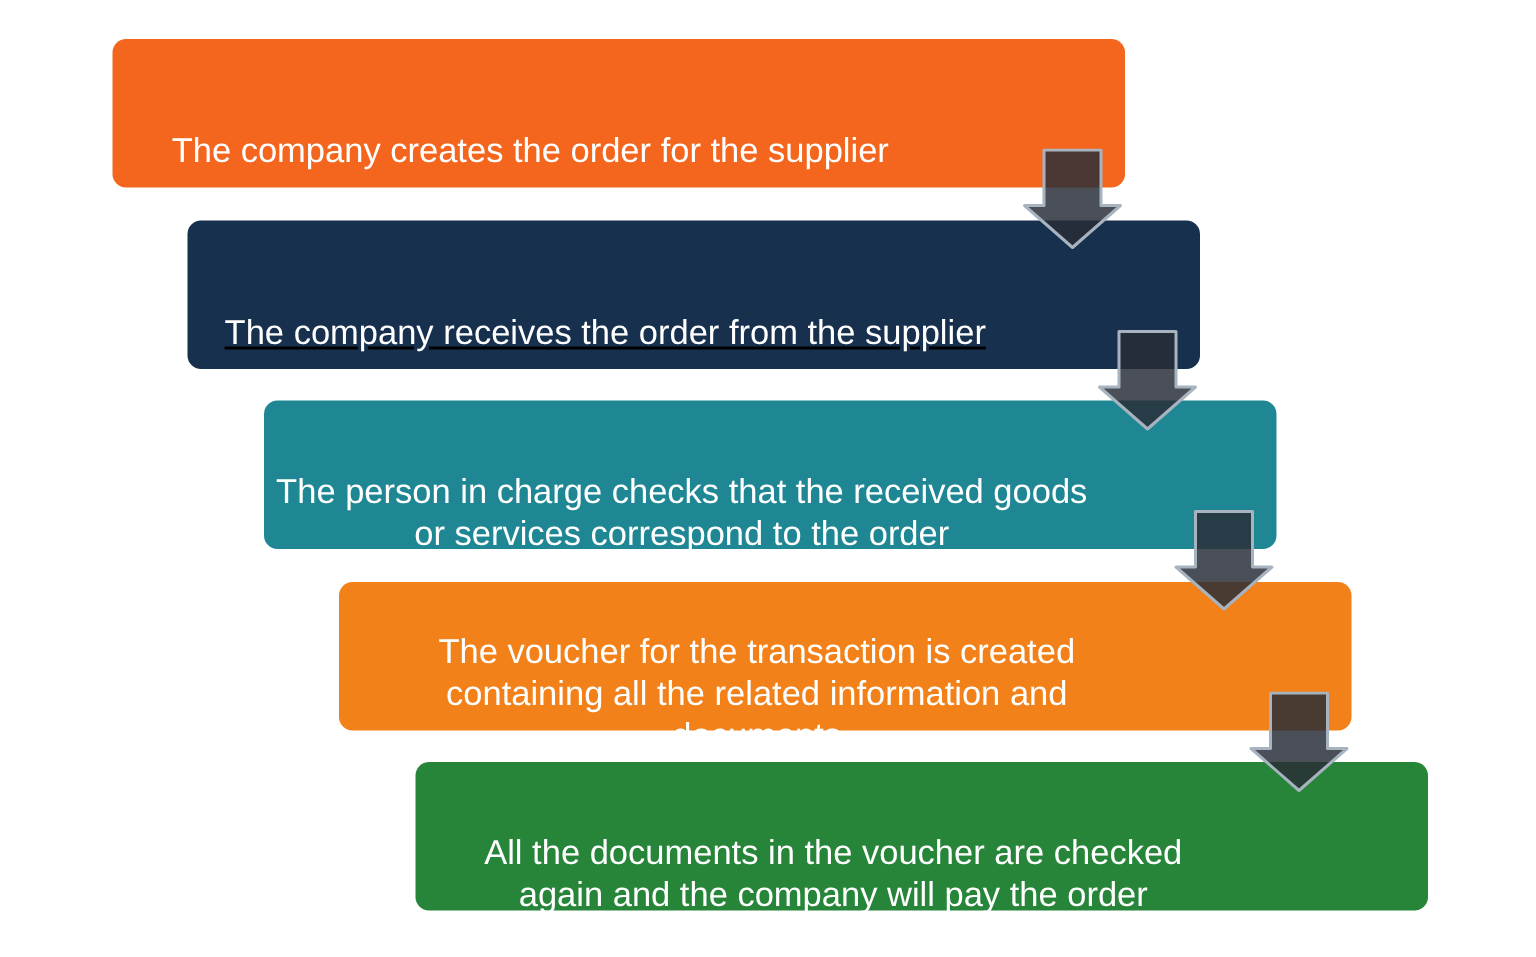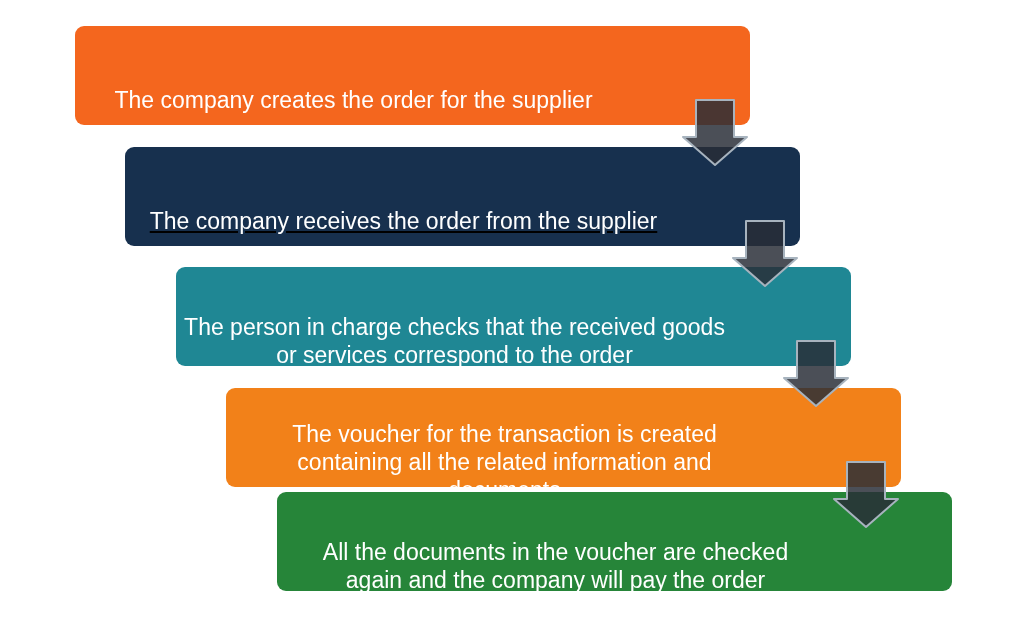--- a/index.html
+++ b/index.html
@@ -39,21 +39,21 @@
   .arrow {
     position: absolute;
     width: 70px;
     height: 68px;
   }
   
   #step1 { left: 75px;  top: 26px;  }
   #step2 { left: 125px; top: 147px; text-decoration: underline; }
   #step3 { left: 176px; top: 267px; }
   #step4 { left: 226px; top: 388px; }
-  #step5 { left: 277px; top: 492px; }
+  #step5 { left: 277px; top: 508px; }
   #arrow1 { left: 680px; top: 99px;  }
   #arrow2 { left: 730px; top: 220px; }
   #arrow3 { left: 781px; top: 340px; }
   #arrow4 { left: 831px; top: 461px; }
 </style>
 </head>
 <body>
 
 <div class="canvas">
 

